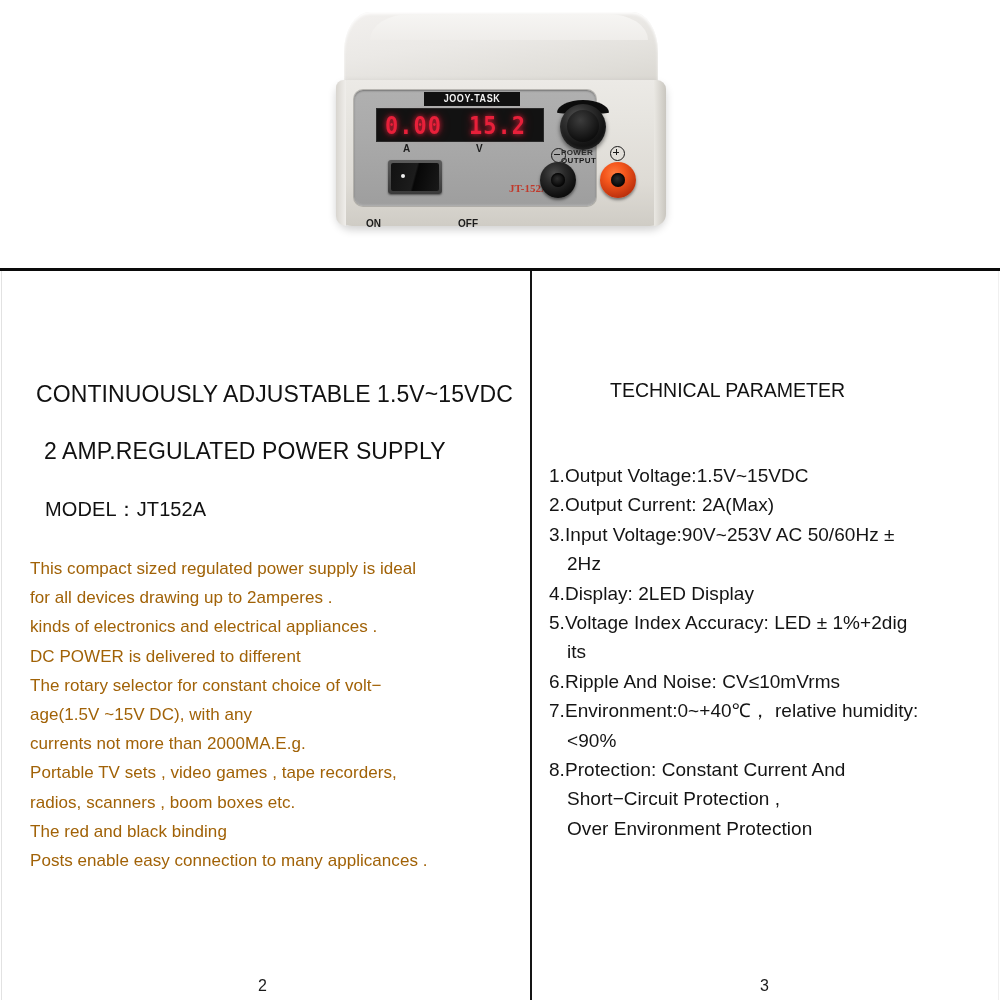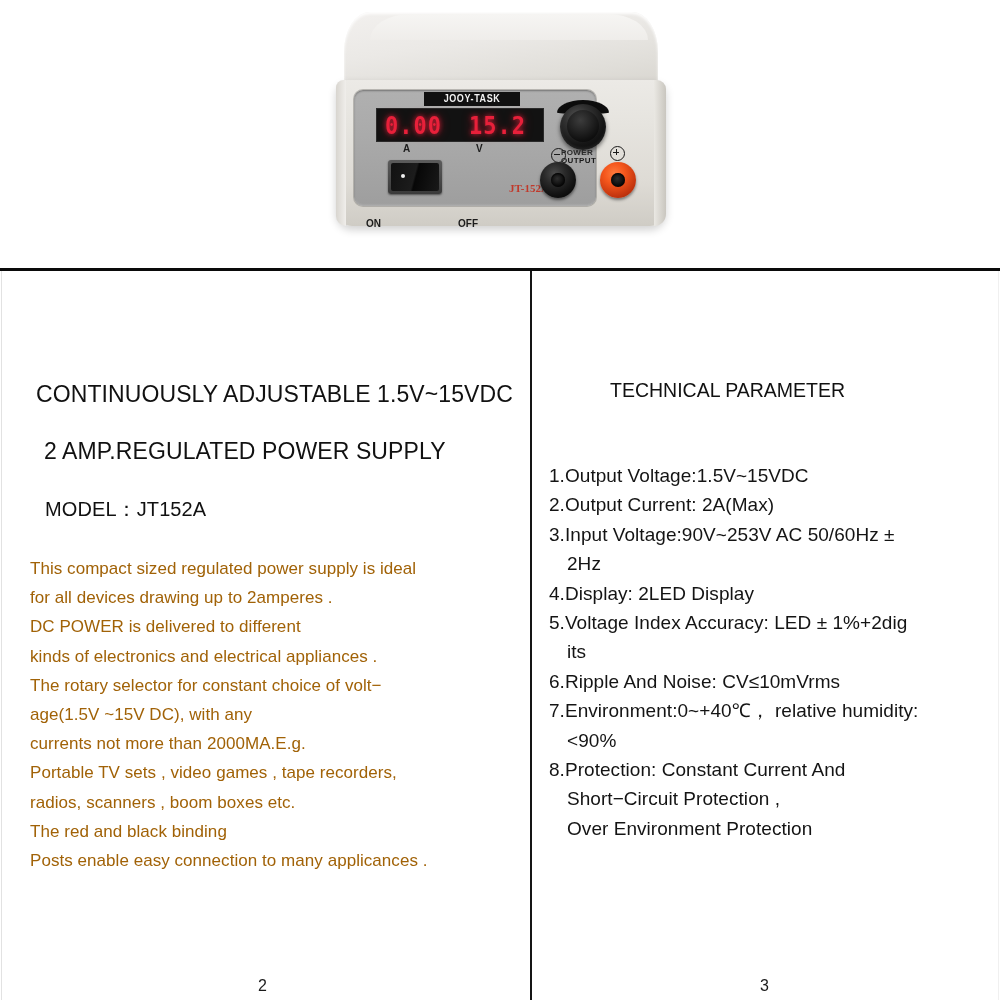--- a/index.html
+++ b/index.html
@@ -455,22 +455,22 @@
   <div class="col-divider"></div>
 
   <div class="page page-left">
     <div class="lead-line lead-1">CONTINUOUSLY ADJUSTABLE 1.5V~15VDC</div>
     <div class="lead-line lead-2">2 AMP.REGULATED POWER SUPPLY</div>
     <div class="lead-line lead-3">MODEL：JT152A</div>
 
     <div class="body-block">
         <div class="body-line">This compact sized regulated power supply is ideal</div>
         <div class="body-line">for all devices drawing up to 2amperes .</div>
+        <div class="body-line">kinds of electronics and electrical appliances .</div>
         <div class="body-line">DC POWER is delivered to different</div>
-        <div class="body-line">kinds of electronics and electrical appliances .</div>
         <div class="body-line">The rotary selector for constant choice of volt−</div>
         <div class="body-line">age(1.5V ~15V DC), with any</div>
         <div class="body-line">currents not more than 2000MA.E.g.</div>
         <div class="body-line">Portable TV sets , video games , tape recorders,</div>
         <div class="body-line">radios, scanners , boom boxes etc.</div>
         <div class="body-line">The red and black binding</div>
         <div class="body-line">Posts enable easy connection to many applicances .</div>
       </div>
 
     <div class="page-number">2</div>

